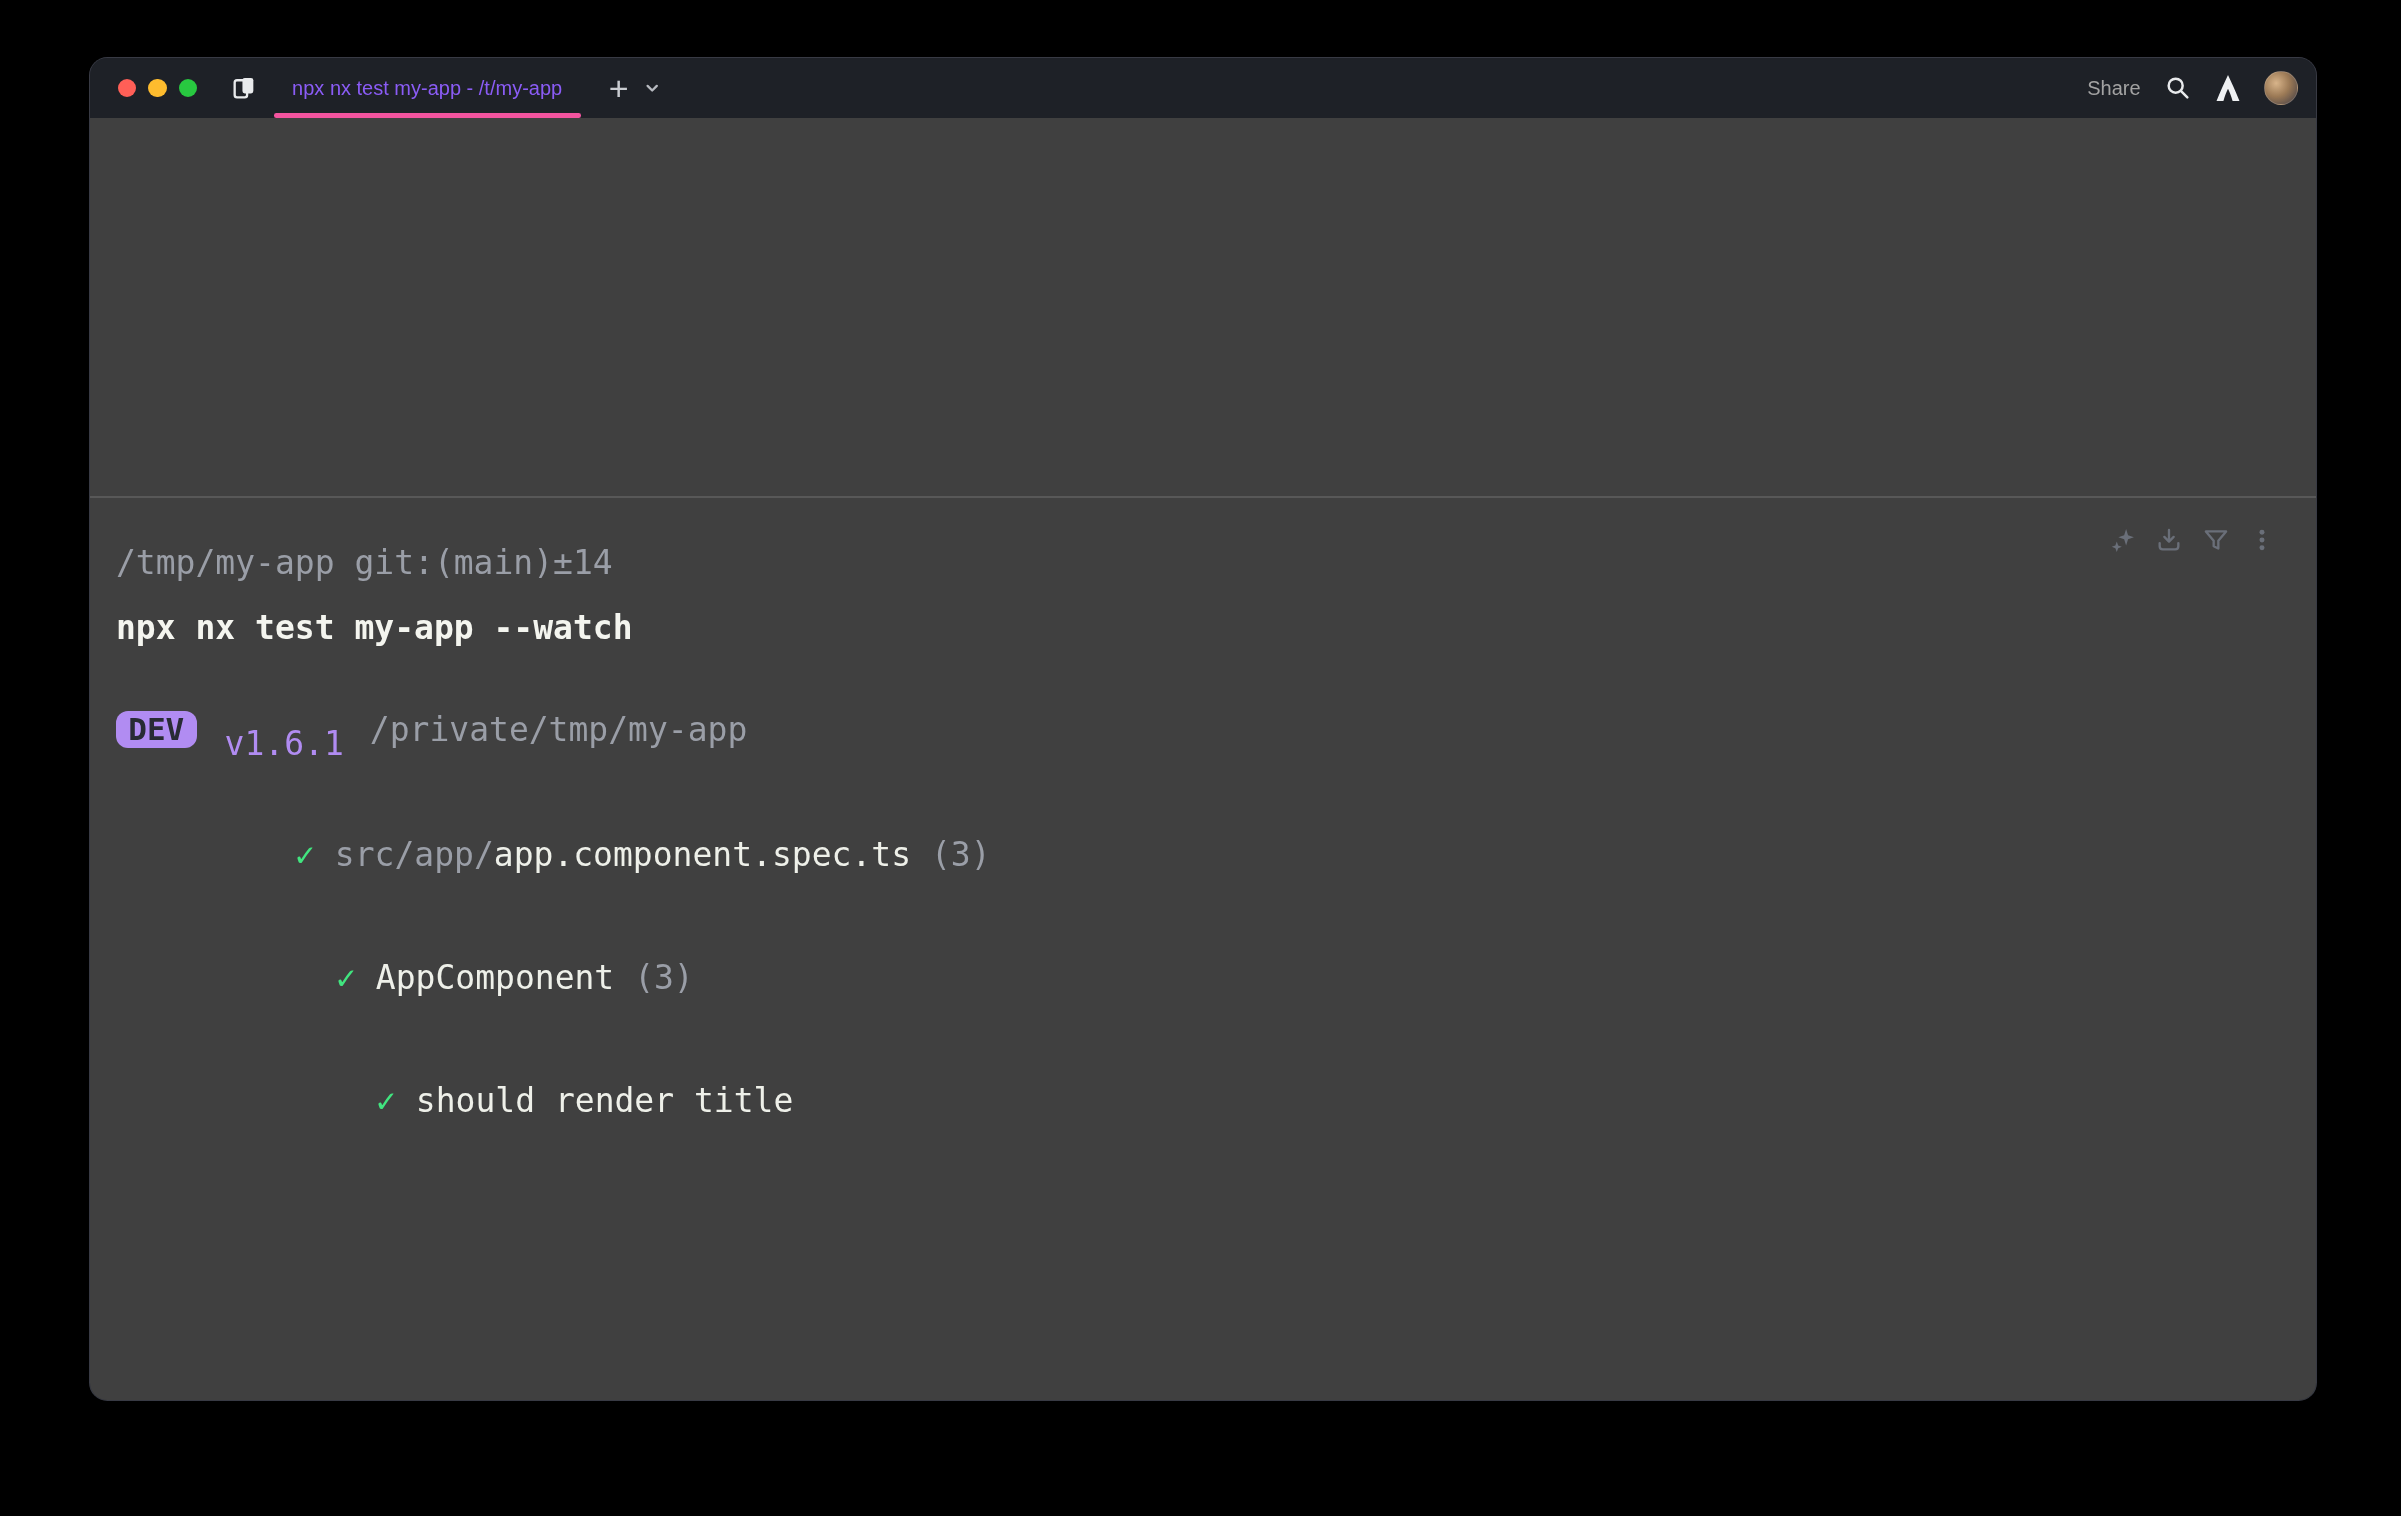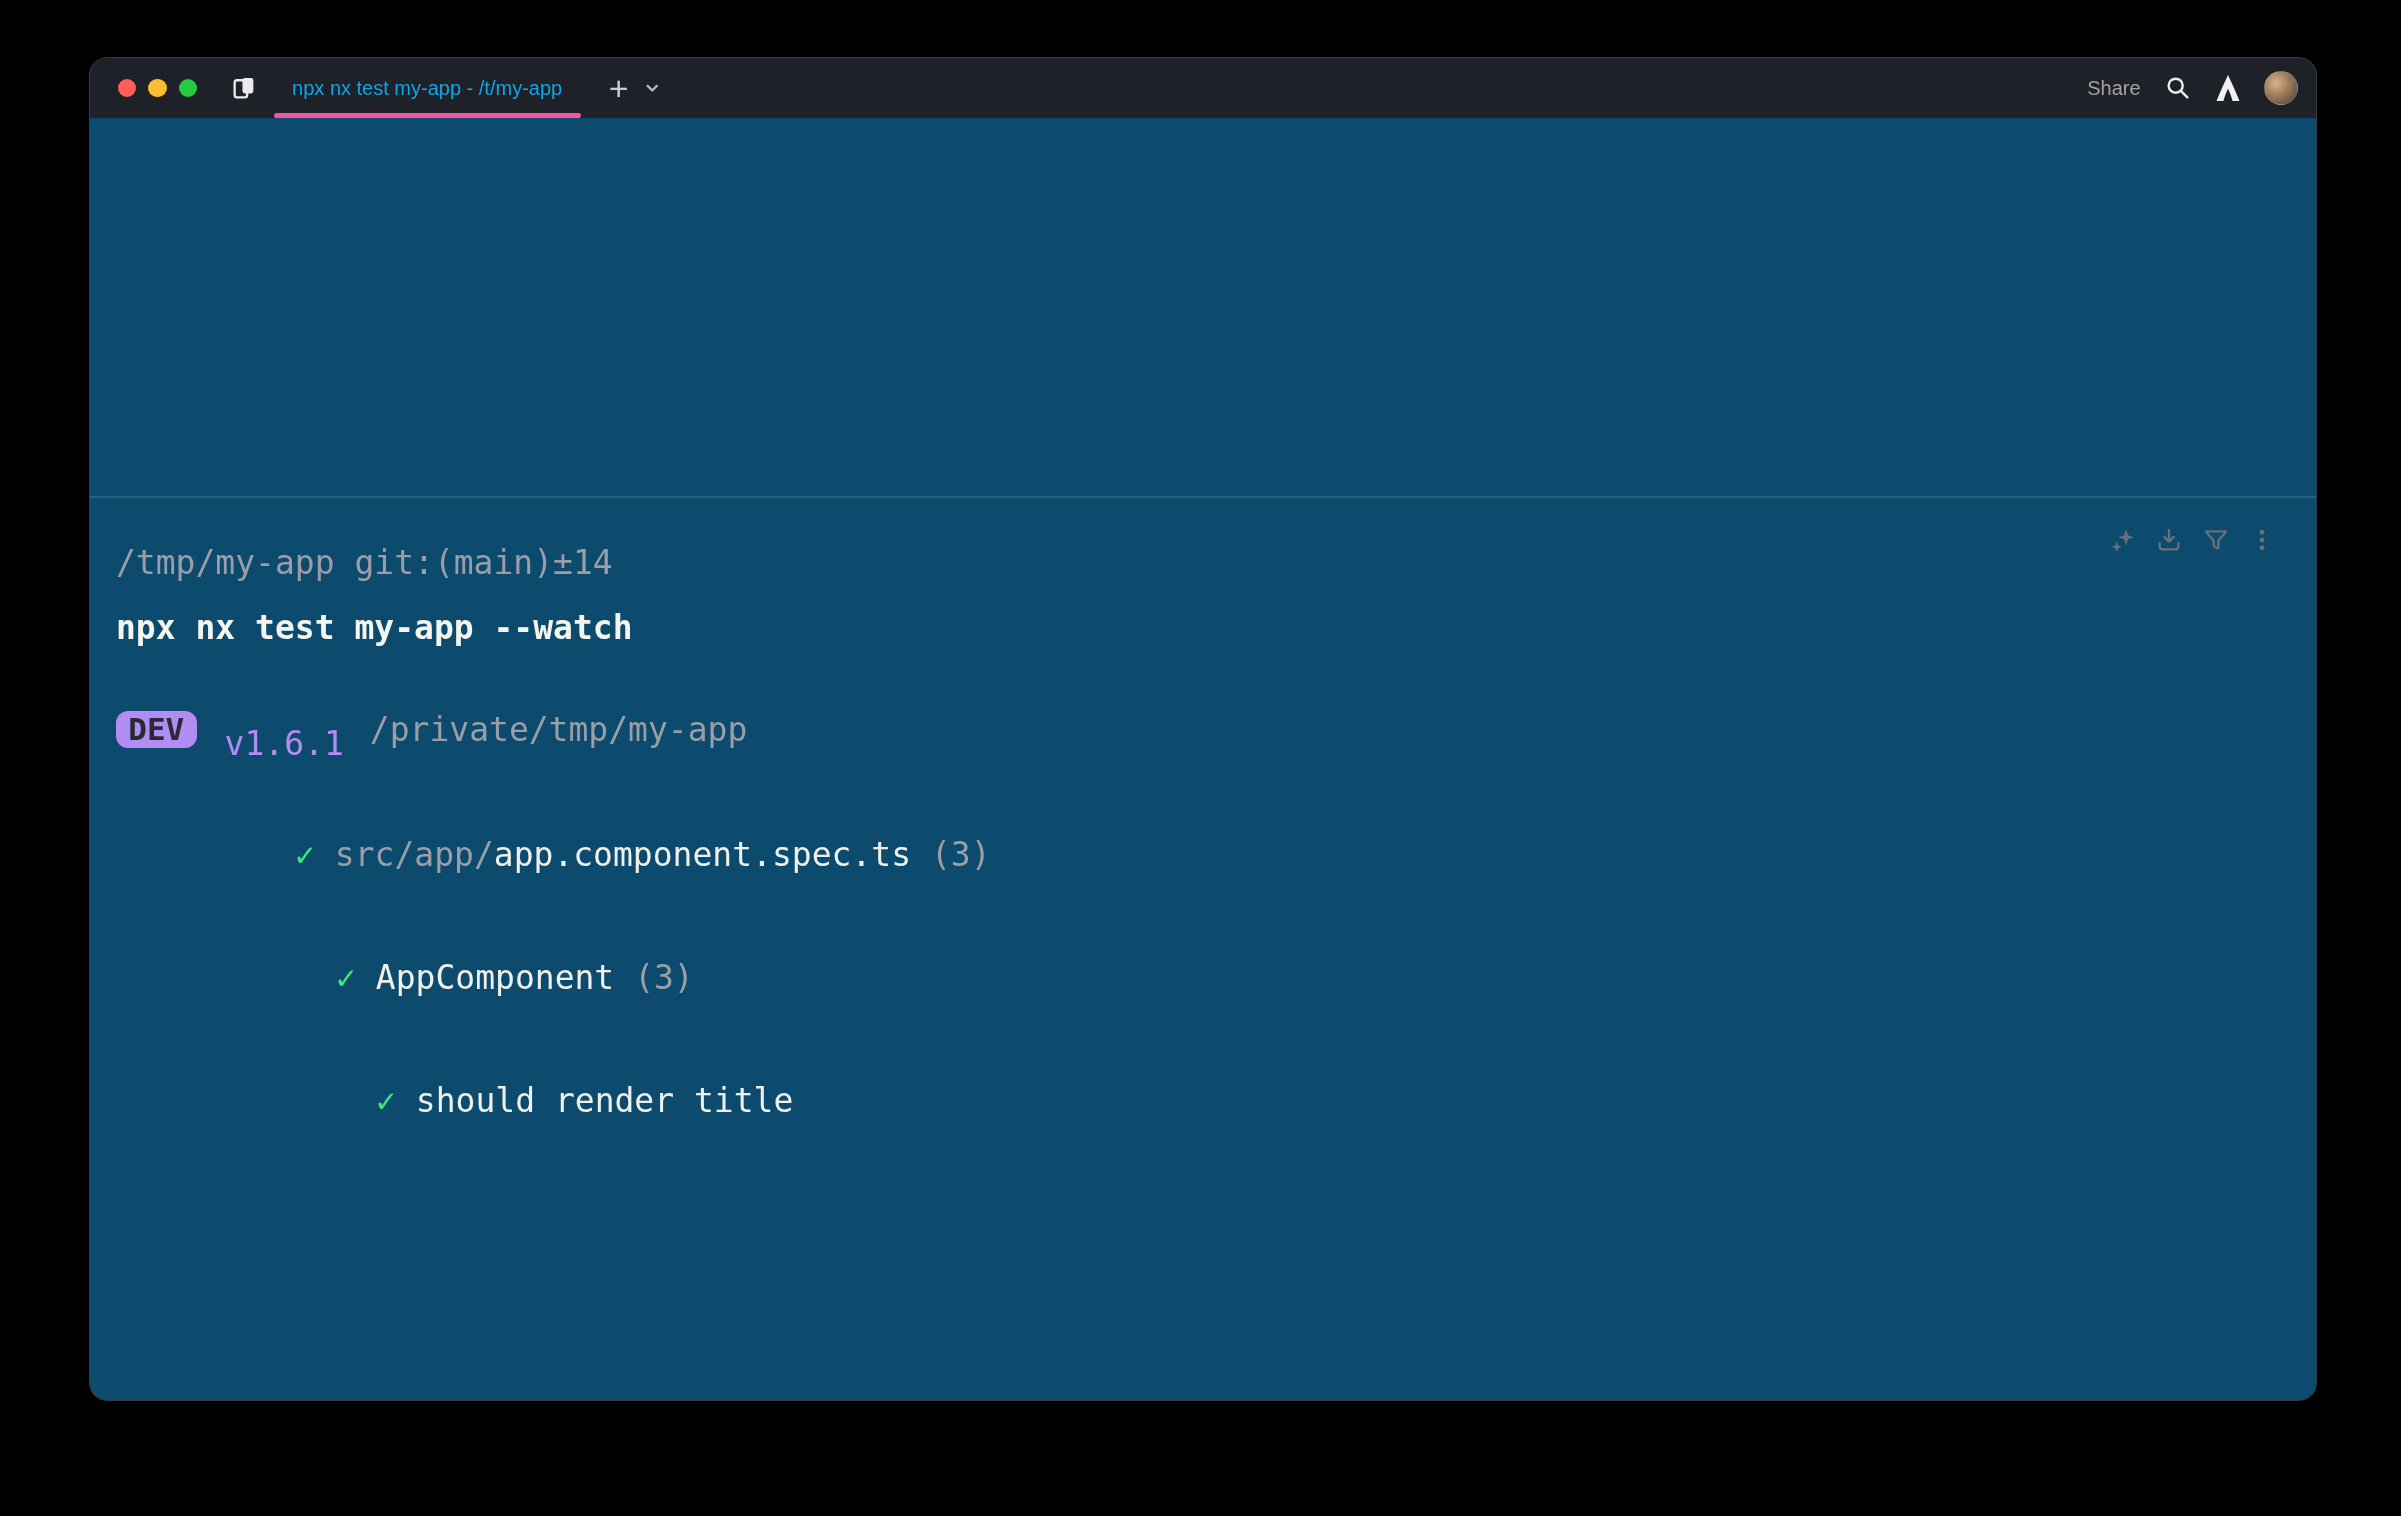--- a/index.html
+++ b/index.html
@@ -28,39 +28,39 @@
   .light.yellow { background: #febc2e; }
   .light.green { background: #28c840; }
 
   .pages-icon { margin-left: 32px; width: 29px; height: 29px; display: flex; align-items: center; justify-content: center; }
 
   .tab {
     margin-left: 15.3px; width: 307px; height: 100%;
     display: flex; align-items: center; justify-content: center;
     position: relative;
   }
-  .tab-title { color: #0ea5e9; font-size: 20px; white-space: nowrap; }
+  .tab-title { color: #8b5cf6; font-size: 20px; white-space: nowrap; }
   .tab-underline {
     position: absolute; left: 0; right: 0; bottom: 0; height: 4.6px;
     background: #f4549f; border-radius: 2.3px;
   }
 
   .newtab { margin-left: 28px; color: #c9ccd1; font-size: 34px; font-weight: 300; line-height: 1; cursor: default; }
   .tab-chevron { margin-left: 14px; color: #b7bac0; }
 
   .tabbar-right { margin-left: auto; display: flex; align-items: center; gap: 23px; }
   .share-label { color: #a3a3a3; font-size: 20px; }
   .avatar {
     width: 34px; height: 34px; border-radius: 50%;
     background: radial-gradient(circle at 35% 35%, #d8b48a 0%, #9c7a56 45%, #3c3a44 100%);
     border: 0.8px solid rgba(255,255,255,0.15);
   }
 
   
-  .terminal { position: relative; height: 1284px; background: #0c4a6e; }
+  .terminal { position: relative; height: 1284px; background: #404040; }
   .scrollback-spacer { height: 378px; }
   .block-divider { height: 1.5px; background: rgba(255,255,255,0.13); }
 
   .block { position: relative; padding: 44px 31px 0 26px; }
 
   .block-toolbar {
     position: absolute; top: 28px; right: 40px;
     display: flex; gap: 18.4px; align-items: center;
   }
   .tool { width: 28px; height: 28px; display: flex; align-items: center; justify-content: center; }

